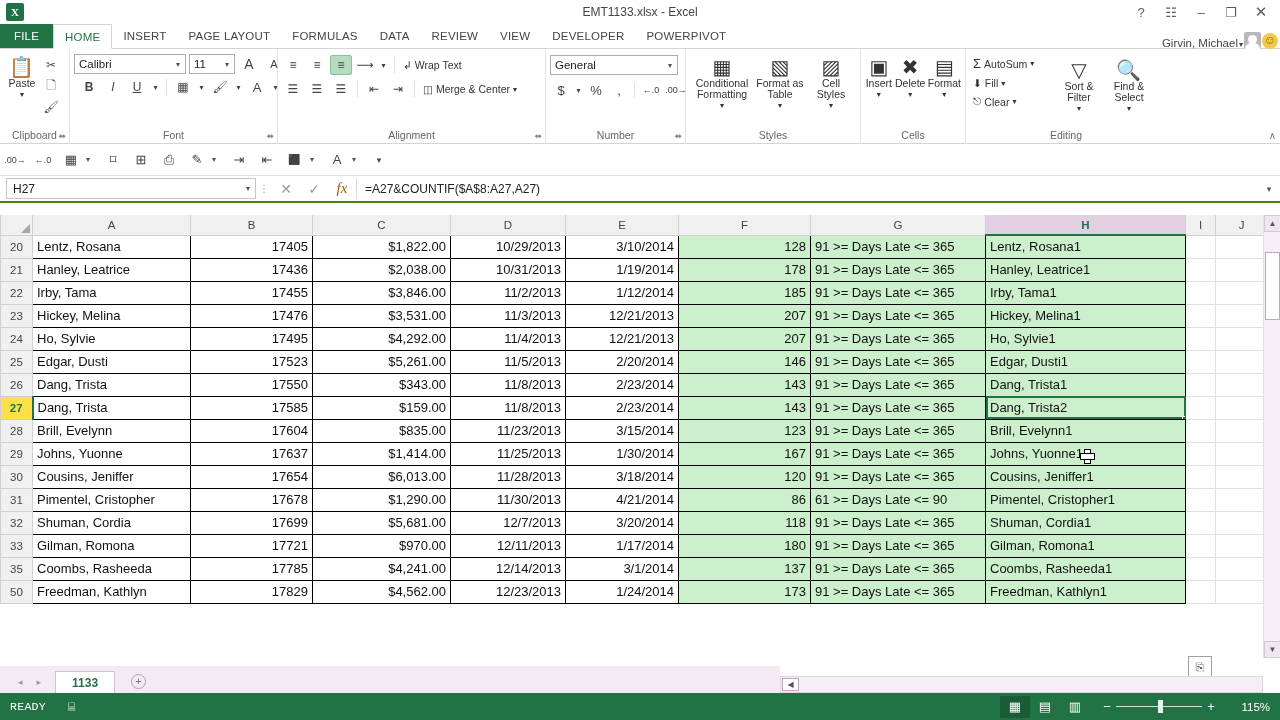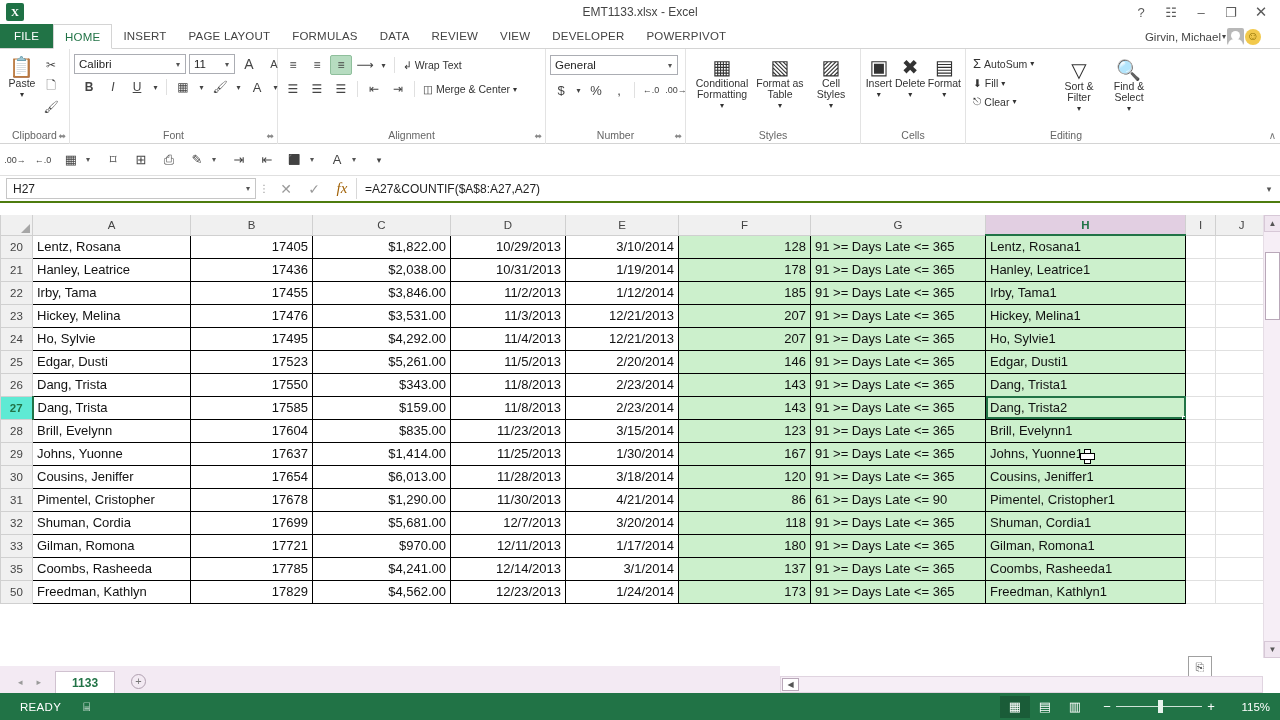--- a/index.html
+++ b/index.html
@@ -38,21 +38,21 @@
     height:25px; background:#fff; display:flex; align-items:stretch;
     border-bottom:1px solid #d4d4d4; position:relative;
   }
   .tab {
     padding:0 11px; line-height:25px; font-size:11.5px; color:#444;
     letter-spacing:.2px; cursor:default;
   }
   .tab.file { background:#217346; color:#fff; font-weight:normal; padding:0 14px; }
   .tab.active { background:#fff; border:1px solid #d4d4d4; border-bottom:1px solid #fff;
                 margin-bottom:-1px; color:#217346; }
-  .acct { position:absolute; right:19px; top:0; height:25px; display:flex; align-items:center;
+  .acct { position:absolute; right:2px; top:0; height:25px; display:flex; align-items:flex-end;
           gap:1px; font-size:11.5px; color:#444; }
   .acct .avatar { width:17px; height:17px; background:#b8b8b8; border-radius:2px;
                   display:inline-block; position:relative; }
   .acct .avatar:after{content:"";position:absolute;left:4px;top:3px;width:9px;height:9px;
                       border-radius:50%;background:#fff;}
   .acct .avatar:before{content:"";position:absolute;left:1px;bottom:0;width:15px;height:6px;
                       border-radius:7px 7px 0 0;background:#fff;}
   .smiley { width:16px; height:16px; border-radius:50%; background:#f2c94c; color:#8a6d00;
             font-size:12px; text-align:center; line-height:15px; }
 
@@ -115,21 +115,21 @@
     height:20px; background:#f0f0f0; border:1px solid #d0d0d0; border-top:none;
     font-size:11.5px; color:#444; font-weight:normal; text-align:center;
   }
   .colhead td.sel { background:#e2cfe2; color:#217346; font-weight:bold;
                     border-bottom:2px solid #217346; }
   .corner { width:32px; background:#f0f0f0 !important; position:relative; }
   .corner:after{content:"";position:absolute;right:2px;bottom:2px;border-style:solid;
                 border-width:0 0 9px 9px;border-color:transparent transparent #a6a6a6 transparent;}
   td.rh { width:32px; height:23px; background:#f0f0f0; border:1px solid #d0d0d0;
           font-size:11.5px; color:#444; text-align:center; }
-  td.rh.sel { color:#217346; font-weight:bold; background:#5eead4; border-right:2px solid #217346;}
+  td.rh.sel { color:#217346; font-weight:bold; background:#fde047; border-right:2px solid #217346;}
   td.c { height:23px; border-right:1px solid #000; border-bottom:1px solid #000;
          font-size:13px; color:#111; padding:0 4px; overflow:hidden; white-space:nowrap;
          background:#fff; }
   td.c.lft { border-left:1px solid #000; }
   td.num { text-align:right; }
   td.fill { background:#ccf0cc; }
   td.plain { border:none; border-right:1px solid #e0e0e0; border-bottom:1px solid #e0e0e0;
              background:#fff; }
   td.selcell { outline:2px solid #217346; outline-offset:-2px; position:relative; }
   .fillhandle { position:absolute; right:-3px; bottom:-3px; width:6px; height:6px;
@@ -171,21 +171,21 @@
           border-bottom:none; display:flex; align-items:center; justify-content:center;
           font-size:12px; color:#217346; font-weight:bold; padding:0 10px; }
   .addsheet { margin-left:16px; margin-bottom:4px; width:15px; height:15px; border-radius:50%;
               border:1px solid #b0a0b0; color:#777; font-size:11px; text-align:center;
               line-height:13px; }
 
   
   .status { position:absolute; left:0; bottom:0; width:1280px; height:27px;
             background:#217346; color:#fff; display:flex; align-items:center;
             font-size:11.5px; }
-  .status .ready { padding-left:20px; letter-spacing:.3px; }
+  .status .ready { padding-left:10px; letter-spacing:.3px;font-family:Liberation Mono, monospace; }
   .status .recico { margin-left:22px; font-size:12px; }
   .status .right { margin-left:auto; display:flex; align-items:center; gap:0; padding-right:10px; }
   .vbtn { width:30px; height:22px; display:flex; align-items:center; justify-content:center;
           font-size:13px; }
   .vbtn.on { background:#1a5c38; }
   .zslider { display:flex; align-items:center; gap:0; margin:0 8px; }
   .zslider .minus, .zslider .plus { width:18px; text-align:center; font-size:13px; }
   .ztrack { width:86px; height:1px; background:#cfe3d7; position:relative; }
   .ztrack .knob { position:absolute; left:42px; top:-6px; width:5px; height:13px; background:#e9f3ed; }
   .zval { width:42px; text-align:right; }

